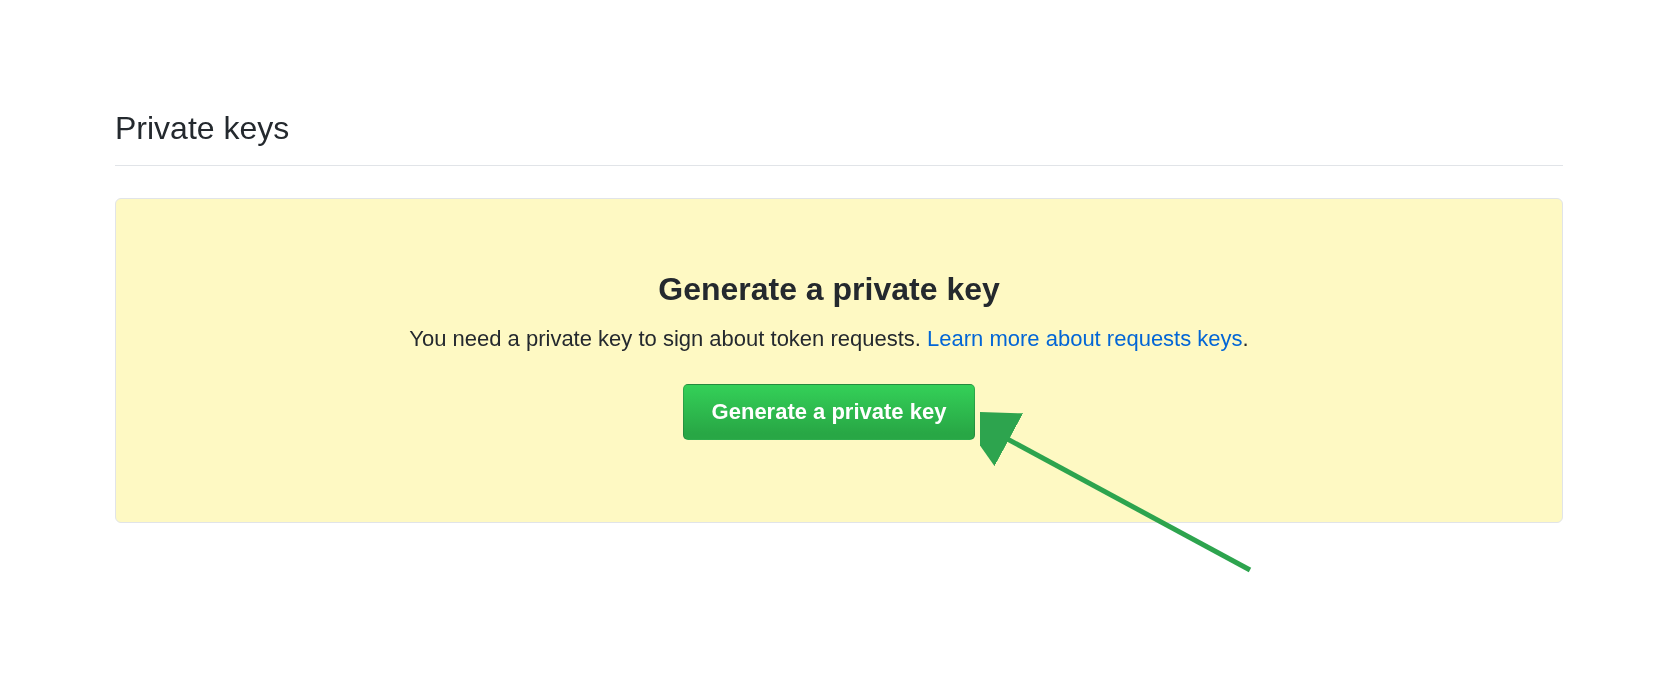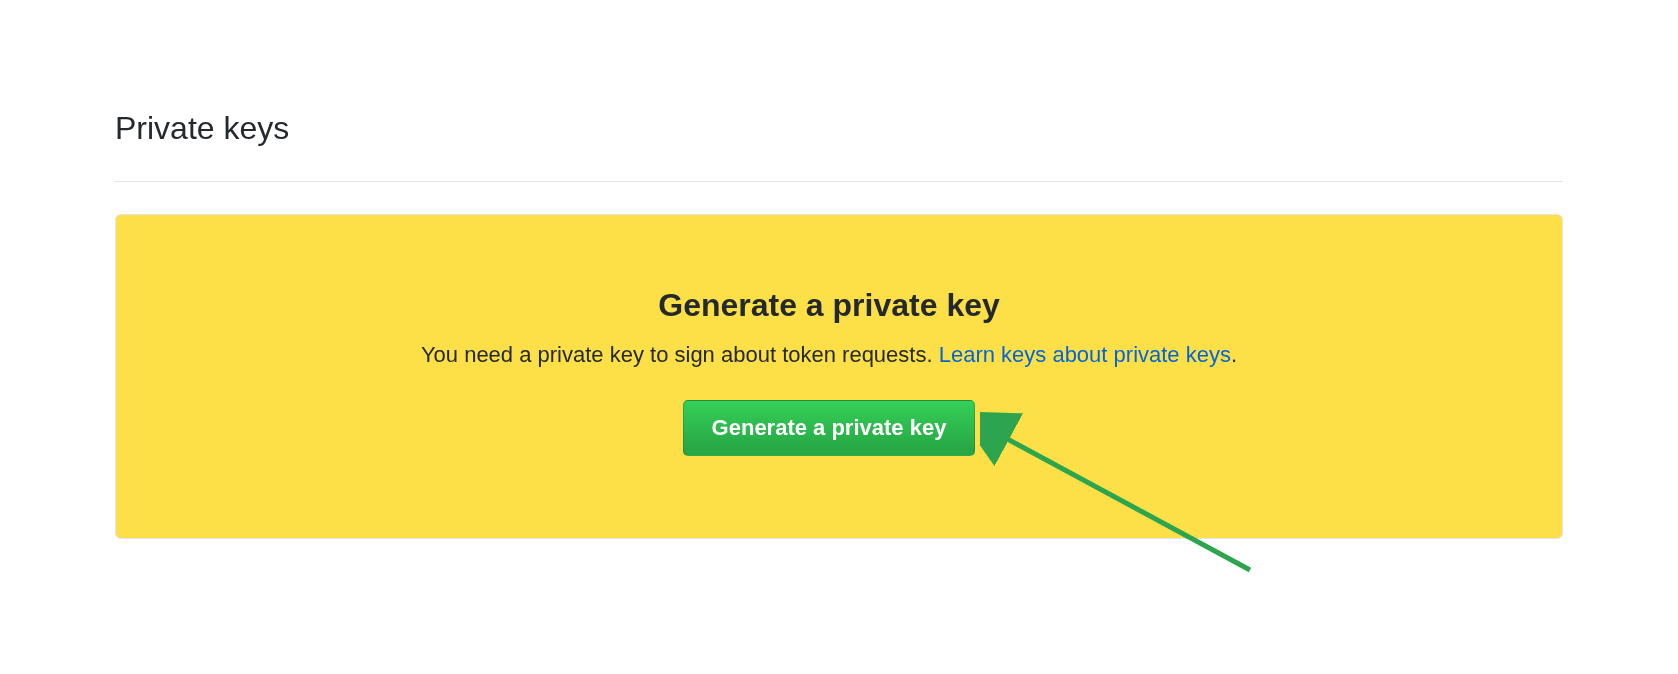--- a/index.html
+++ b/index.html
@@ -15,26 +15,26 @@
       color: #24292e;
       position: relative;
     }
     .container {
       padding: 110px 115px 0 115px;
     }
     .section-heading {
       font-size: 32px;
       font-weight: 400;
       color: #24292e;
-      padding-bottom: 34px;
+      padding-bottom: 18px;
       border-bottom: 1px solid #e1e4e8;
       margin-bottom: 32px;
     }
     .panel {
-      background: #fde047;
+      background: #fef9c3;
       border: 1px solid #e1e4e8;
       border-radius: 6px;
       padding: 72px 60px 82px 40px;
       text-align: center;
     }
     .panel-heading {
       font-size: 32px;
       font-weight: 600;
       color: #24292e;
       margin-bottom: 18px;
@@ -67,21 +67,21 @@
   </style>
 </head>
 <body>
 
 <div class="container">
   <h2 class="section-heading">Private keys</h2>
 
   <div class="panel">
     <h3 class="panel-heading">Generate a private key</h3>
     <p class="panel-desc">
-      <span>You need a private key to sign about token requests. </span><a href="#">Learn keys about private keys</a><span>.</span>
+      <span>You need a private key to sign about token requests. </span><a href="#">Learn more about requests keys</a><span>.</span>
     </p>
     <button class="btn-primary">Generate a private key</button>
   </div>
 </div>
 
 <svg class="annotation-arrow" style="left:980px; top:410px;" width="300" height="180" viewBox="0 0 300 180">
   <defs>
     <marker id="arrowhead" markerWidth="12" markerHeight="12" refX="2" refY="6" orient="auto">
       <path d="M0,0 L0,12 L12,6 z" fill="#2da44e"></path>
     </marker>

